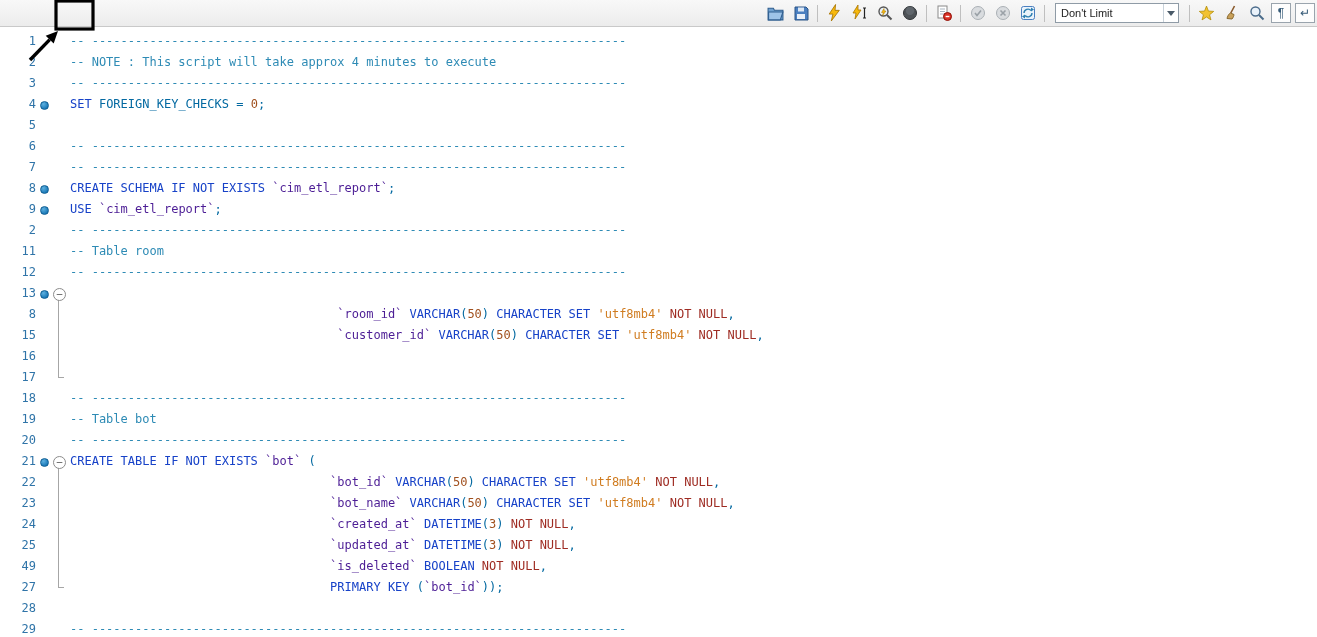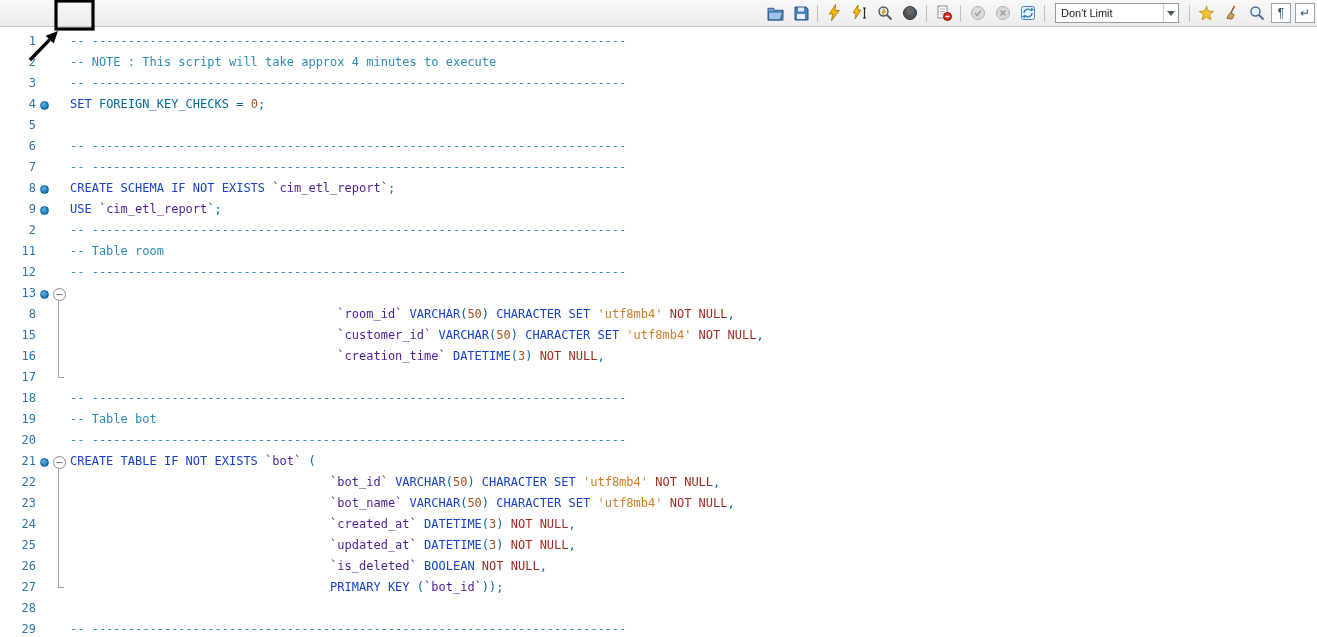--- a/index.html
+++ b/index.html
@@ -377,21 +377,20 @@
         <div class="line">
           <span class="ln">15</span>
           <span class="mk"></span>
           <span class="fd cont"></span>
           <span class="code">                                     <span class="tk-id">`customer_id`</span><span class="tk-pl"> </span><span class="tk-kw">VARCHAR</span><span class="tk-pl">(</span><span class="tk-num">50</span><span class="tk-pl">) </span><span class="tk-kw">CHARACTER SET </span><span class="tk-str">'utf8mb4'</span><span class="tk-pl"> </span><span class="tk-kr">NOT NULL</span><span class="tk-pl">,</span></span>
         </div>
         <div class="line">
           <span class="ln">16</span>
           <span class="mk"></span>
           <span class="fd cont"></span>
-          <span class="code">                                     <span class="tk-id">`creation_time`</span><span class="tk-pl"> </span><span class="tk-kw">DATETIME</span><span class="tk-pl">(</span><span class="tk-num">3</span><span class="tk-pl">) </span><span class="tk-kr">NOT NULL</span><span class="tk-pl">,</span></span>
         </div>
         <div class="line">
           <span class="ln">17</span>
           <span class="mk"></span>
           <span class="fd end"></span>
         </div>
         <div class="line">
           <span class="ln">18</span>
           <span class="mk"></span>
           <span class="fd"></span>
@@ -433,21 +432,21 @@
           <span class="fd cont"></span>
           <span class="code">                                    <span class="tk-id">`created_at`</span><span class="tk-pl"> </span><span class="tk-kw">DATETIME</span><span class="tk-pl">(</span><span class="tk-num">3</span><span class="tk-pl">) </span><span class="tk-kr">NOT NULL</span><span class="tk-pl">,</span></span>
         </div>
         <div class="line">
           <span class="ln">25</span>
           <span class="mk"></span>
           <span class="fd cont"></span>
           <span class="code">                                    <span class="tk-id">`updated_at`</span><span class="tk-pl"> </span><span class="tk-kw">DATETIME</span><span class="tk-pl">(</span><span class="tk-num">3</span><span class="tk-pl">) </span><span class="tk-kr">NOT NULL</span><span class="tk-pl">,</span></span>
         </div>
         <div class="line">
-          <span class="ln">26</span>
+          <span class="ln">49</span>
           <span class="mk"></span>
           <span class="fd cont"></span>
           <span class="code">                                    <span class="tk-id">`is_deleted`</span><span class="tk-pl"> </span><span class="tk-kw">BOOLEAN</span><span class="tk-pl"> </span><span class="tk-kr">NOT NULL</span><span class="tk-pl">,</span></span>
         </div>
         <div class="line">
           <span class="ln">27</span>
           <span class="mk"></span>
           <span class="fd end"></span>
           <span class="code">                                    <span class="tk-kw">PRIMARY KEY </span><span class="tk-pl">(</span><span class="tk-id">`bot_id`</span><span class="tk-pl">));</span></span>
         </div>

